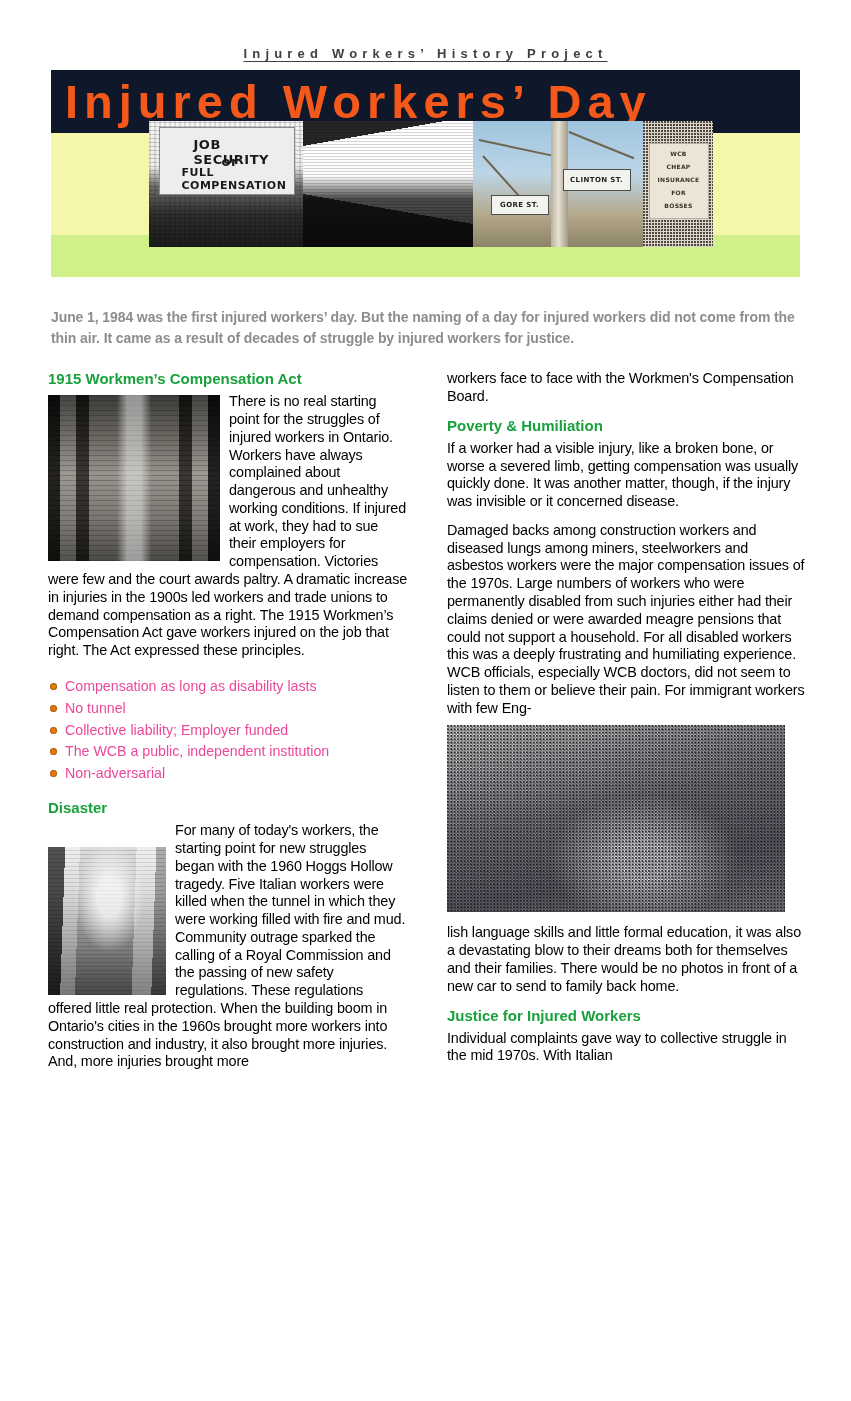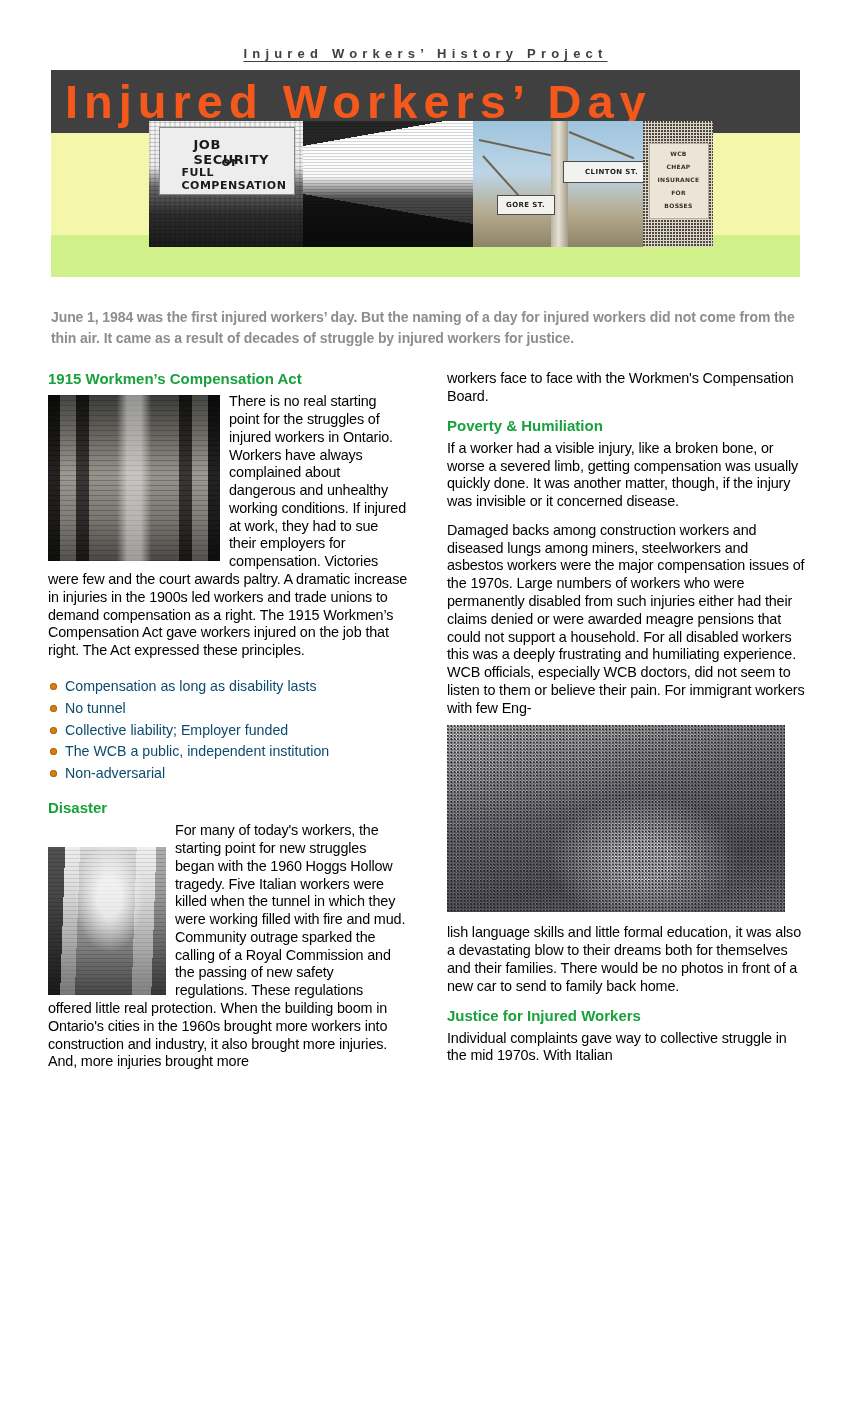--- a/index.html
+++ b/index.html
@@ -40,21 +40,21 @@
     cursor: pointer;
   }
 
   
   .masthead {
     margin: 8px 51px 0 51px;
     width: 749px;
     background: #d0f08a;
   }
   .masthead-title-band {
-    background: #404040;
+    background: #0f172a;
     height: 63px;
     display: flex;
     align-items: center;
     overflow: hidden;
   }
   .masthead-title {
     color: #f4581b;
     font-size: 47px;
     font-weight: bold;
     letter-spacing: 6px;
@@ -251,21 +251,21 @@
     background-size: 3.3px 3.3px, 3.3px 3.3px, auto, auto;
   }
 
   
   ul.principles {
     list-style: none;
     margin: 5px 0 14px 0;
     padding: 0;
   }
   ul.principles li {
-    color: #0c4a6e;
+    color: #ec4899;
     font-size: 14.2px;
     line-height: 1.54;
     position: relative;
     padding-left: 17px;
   }
   ul.principles li .bullet {
     position: absolute;
     left: 2px;
     top: 7px;
     width: 7px;
@@ -303,22 +303,22 @@
           </div>
         </div>
 
         <div class="strip-photo p2"></div>
 
         <div class="strip-photo p3">
           <div class="branch" style="left:6px; top:18px; width:80px; height:2px; transform:rotate(12deg);"></div>
           <div class="branch" style="left:10px; top:34px; width:64px; height:2px; transform:rotate(48deg);"></div>
           <div class="branch" style="left:96px; top:10px; width:70px; height:2px; transform:rotate(22deg);"></div>
           <div class="pole"></div>
-          <div class="sign-plate" style="left:24px; top:74px; width:56px; height:18px;">GORE ST.</div>
-          <div class="sign-plate" style="left:90px; top:40px; width:66px; height:20px;padding-left:15px;">CLINTON ST.</div>
+          <div class="sign-plate" style="left:18px; top:74px; width:56px; height:18px;">GORE ST.</div>
+          <div class="sign-plate" style="left:90px; top:48px; width:66px; height:20px;">CLINTON ST.</div>
         </div>
 
         <div class="strip-photo p4">
           <div class="card">
             <div class="ht" style="top:6px;">WCB</div>
             <div class="ht" style="top:19px;">CHEAP</div>
             <div class="ht" style="top:32px;">INSURANCE</div>
             <div class="ht" style="top:45px;">FOR</div>
             <div class="ht" style="top:58px;">BOSSES</div>
           </div>

